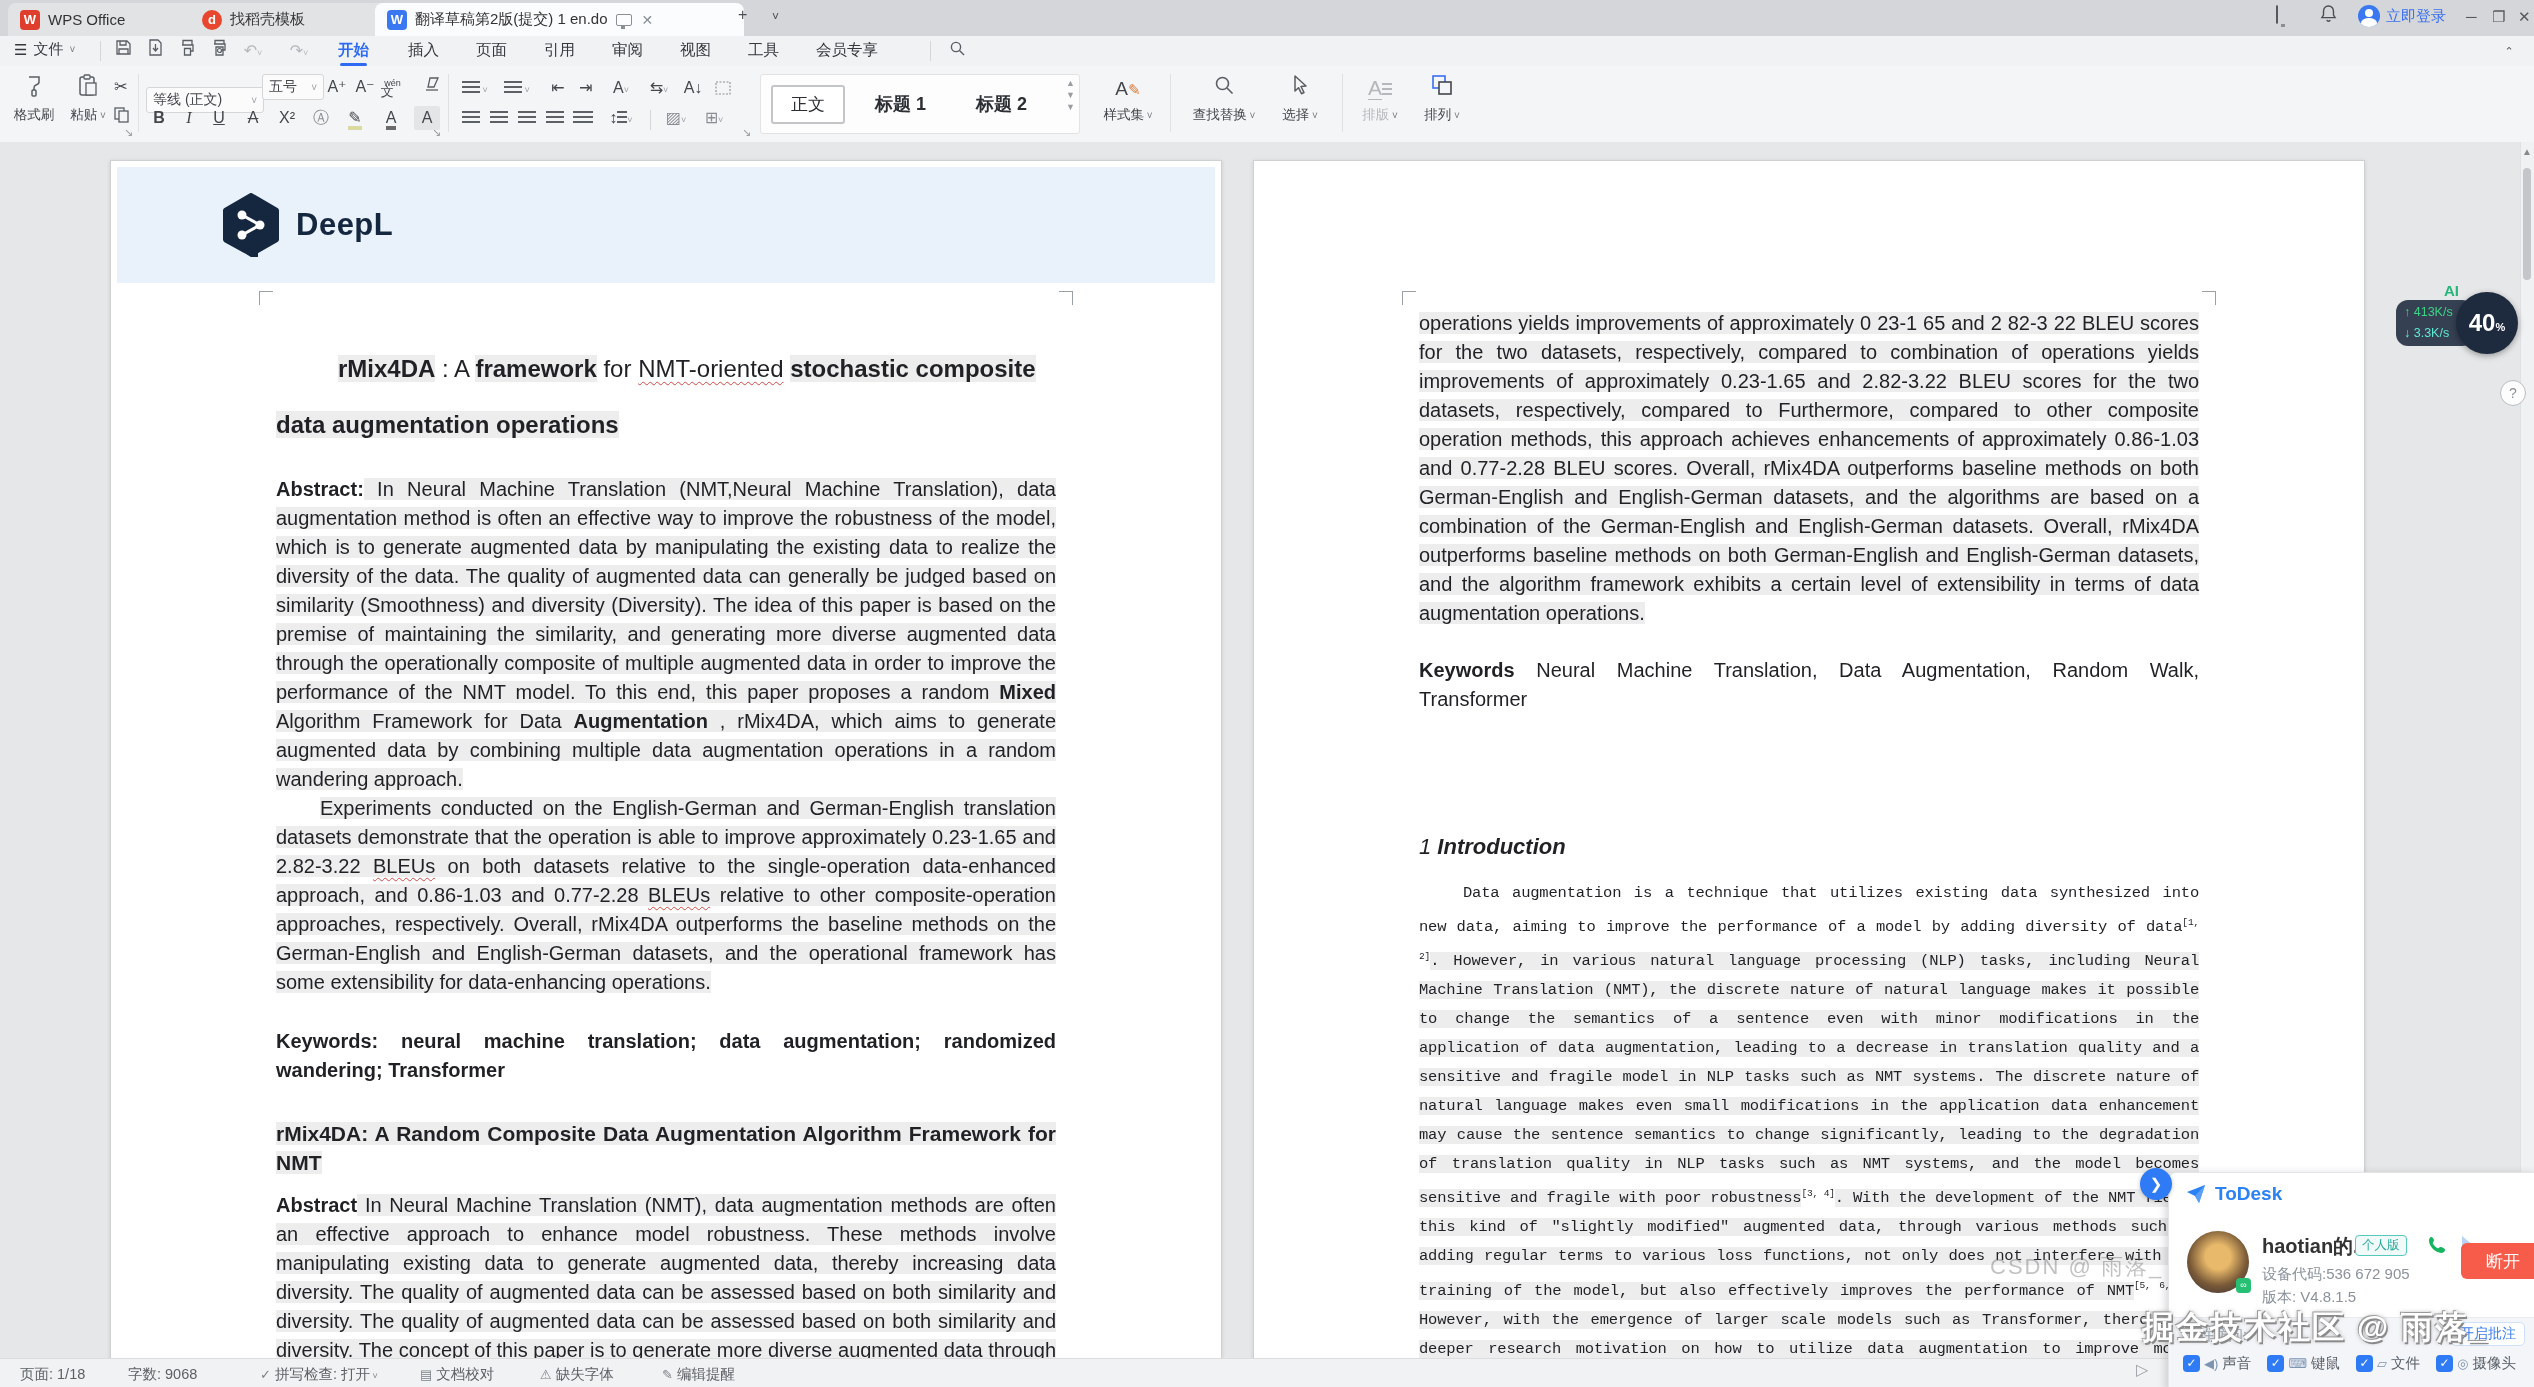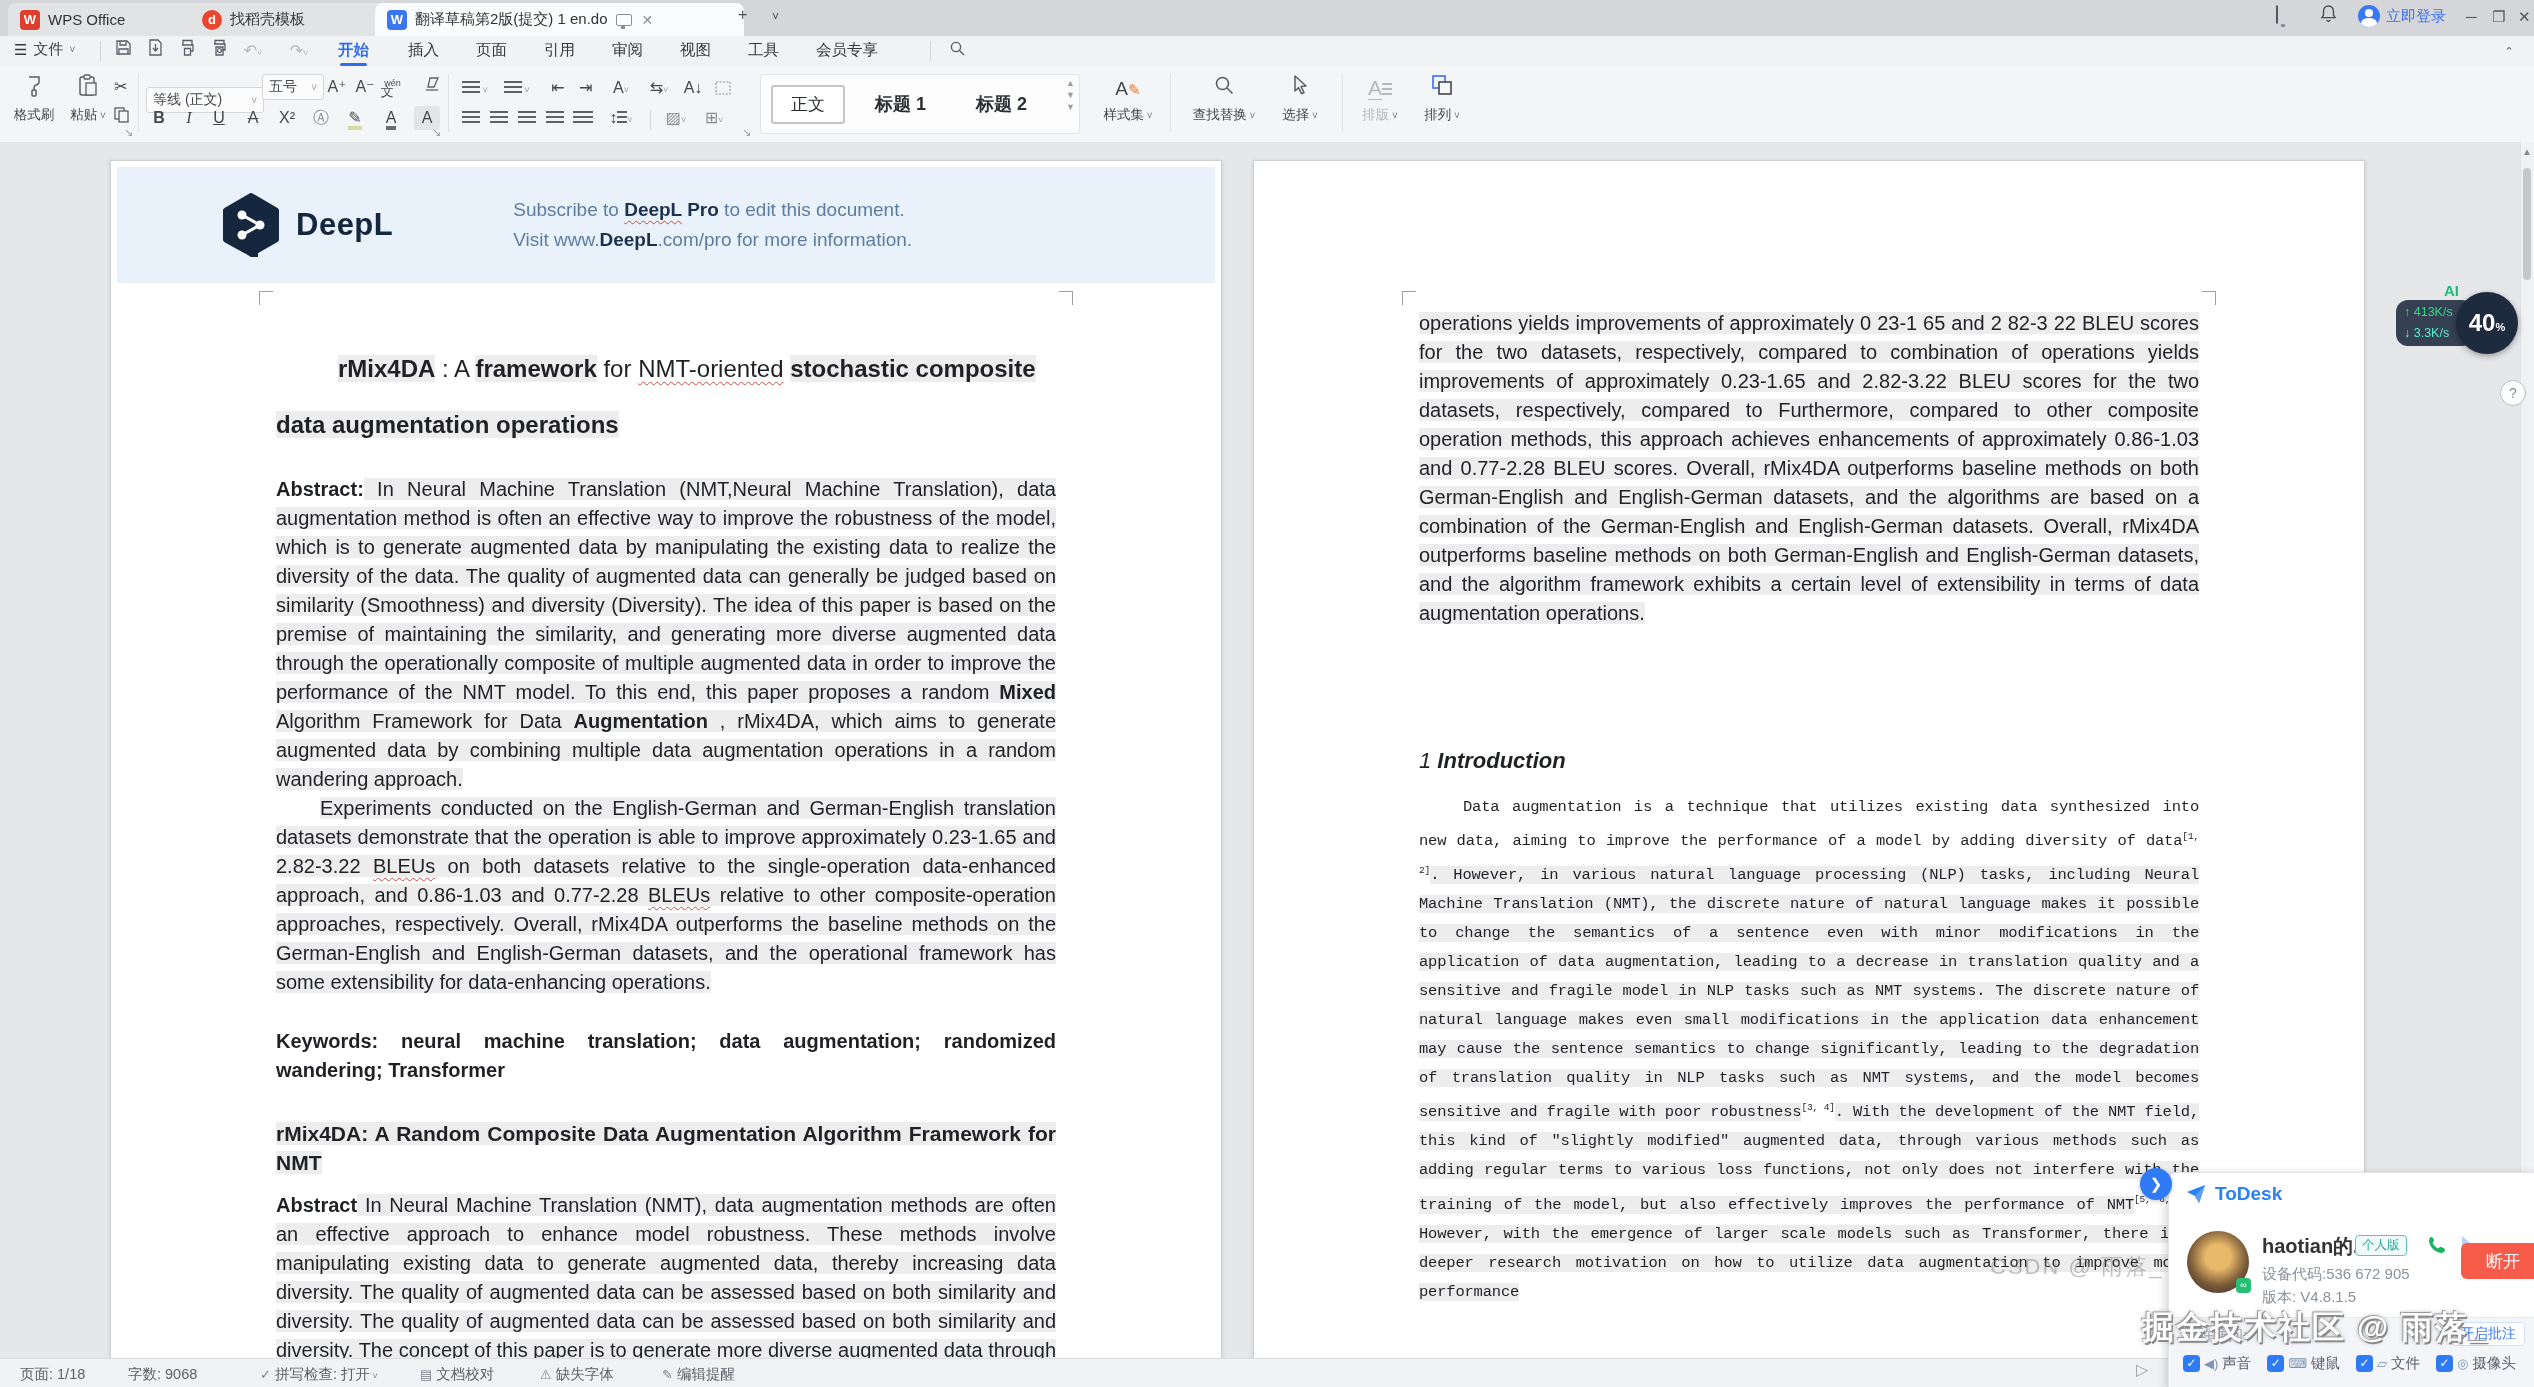--- a/index.html
+++ b/index.html
@@ -355,43 +355,40 @@
       <div class="brand">
         <svg width="58" height="64" viewBox="0 0 58 64">
           <polygon points="29,3 54,17.5 54,46.5 33,58.5 33,63 24,57.5 4,46.5 4,17.5" fill="#15273f" stroke="#15273f" stroke-width="6" stroke-linejoin="round"></polygon>
           <circle cx="20" cy="22" r="4.5" fill="#fff"></circle>
             <circle cx="38" cy="32" r="4.5" fill="#fff"></circle>
             <circle cx="20" cy="42" r="4.5" fill="#fff"></circle>
           <path d="M20 22l18 10-18 10" fill="none" stroke="#fff" stroke-width="3"></path>
         </svg>
         <span class="brandname">DeepL</span>
       </div>
-      <div class="banlines">
-        <div><span>Subscribe to </span><span class="b sq">DeepL</span><span class="b"> Pro</span><span> to edit this document.</span></div>
-        <div><span>Visit </span><span>www.</span><span class="b">DeepL</span><span>.com/pro</span><span> for more information.</span></div>
-      </div>
     </div>
     <div class="cmark l" style="left:148px;"></div>
     <div class="cmark r" style="right:148px;"></div>
 
     <div class="content" style="top:180px;">
       <div class="para" style="font-size:24px;line-height:56px;font-weight:normal;text-indent:62px;text-align:left;"><span class="b hl">rMix4DA</span><span> : A </span><span class="b hl">framework</span><span> for </span><span class="sq">NMT-oriented</span><span> </span><span class="b hl">stochastic composite data augmentation operations</span></div>
       <div class="para" style="margin-top:22px;"><span class="b">Abstract:</span><span class="hl"> In Neural Machine Translation (NMT,Neural Machine Translation), data augmentation method is often an effective way to improve the robustness of the model, which is to generate augmented data by manipulating the existing data to realize the diversity of the data. The quality of augmented data can generally be judged based on similarity (Smoothness) and diversity (Diversity). The idea of this paper is based on the premise of maintaining the similarity, and generating more diverse augmented data through the operationally composite of multiple augmented data in order to improve the performance of the NMT model. To this end, this paper proposes a random </span><span class="b hl">Mixed</span><span class="hl"> Algorithm Framework for Data </span><span class="b hl">Augmentation</span><span class="hl"> , rMix4DA, which aims to generate augmented data by combining multiple data augmentation operations in a random wandering approach.</span></div>
       <div class="para" style="text-indent:44px;"><span class="hl">Experiments conducted on the English-German and German-English translation datasets demonstrate that the operation is able to improve approximately 0.23-1.65 and 2.82-3.22 </span><span class="hl sq">BLEUs</span><span class="hl"> on both datasets relative to the single-operation data-enhanced approach, and 0.86-1.03 and 0.77-2.28 </span><span class="hl sq">BLEUs</span><span class="hl"> relative to other composite-operation approaches, respectively. Overall, rMix4DA outperforms the baseline methods on the German-English and English-German datasets, and the operational framework has some extensibility for data-enhancing operations.</span></div>
       <div class="para" style="margin-top:30px;"><span class="b">Keywords: neural machine translation; data augmentation; randomized wandering; Transformer</span></div>
       <div class="para" style="margin-top:34px;font-size:21px;"><span class="b hl">rMix4DA: A Random Composite Data Augmentation Algorithm Framework for NMT</span></div>
       <div class="para" style="margin-top:14px;"><span class="b">Abstract</span><span class="hl"> In Neural Machine Translation (NMT), data augmentation methods are often an effective approach to enhance model robustness. These methods involve manipulating existing data to generate augmented data, thereby increasing data diversity. The quality of augmented data can be assessed based on both similarity and diversity. The quality of augmented data can be assessed based on both similarity and diversity. The concept of this paper is to generate more diverse augmented data through a combination of various augmentation operations while maintaining similarity, aiming to increase model robustness</span></div>
     </div>
   </div>
 
   <div class="page" style="left:1253px;">
     <div class="cmark l" style="left:148px;"></div>
     <div class="cmark r" style="right:148px;"></div>
     <div class="content" style="top:148px;">
       <div class="para"><span class="hl">operations yields improvements of approximately 0 23-1 65 and 2 82-3 22 BLEU scores for the two datasets, respectively, compared to combination of operations yields improvements of approximately 0.23-1.65 and 2.82-3.22 BLEU scores for the two datasets, respectively, compared to Furthermore, compared to other composite operation methods, this approach achieves enhancements of approximately 0.86-1.03 and 0.77-2.28 BLEU scores. Overall, rMix4DA outperforms baseline methods on both German-English and English-German datasets, and the algorithms are based on a combination of the German-English and English-German datasets. Overall, rMix4DA outperforms baseline methods on both German-English and English-German datasets, and the algorithm framework exhibits a certain level of extensibility in terms of data augmentation operations.</span></div>
+      <div class="para" style="margin-top:28px;"><span class="b">Keywords</span><span> Neural Machine Translation, Data Augmentation, Random Walk, Transformer</span></div>
       <div class="para" style="margin-top:118px;font-size:22px;font-style:italic;"><span>1 </span><span class="b">Introduction</span></div>
       <div class="para mono" style="margin-top:18px;text-indent:44px;"><span>Data augmentation is a technique that utilizes existing data synthesized into new data, aiming to improve the performance of a model by adding diversity of data</span><sup>[1, 2]</sup><span class="hl">. However, in various natural language processing (NLP) tasks, including Neural Machine Translation (NMT), the discrete nature of natural language makes it possible to change the semantics of a sentence even with minor modifications in the application of data augmentation, leading to a decrease in translation quality and a sensitive and fragile model in NLP tasks such as NMT systems. The discrete nature of natural language makes even small modifications in the application data enhancement may cause the sentence semantics to change significantly, leading to the degradation of translation quality in NLP tasks such as NMT systems, and the model becomes sensitive and fragile with poor robustness</span><sup>[3, 4]</sup><span class="hl">. With the development of the NMT field, this kind of "slightly modified" augmented data, through various methods such as adding regular terms to various loss functions, not only does not interfere with the training of the model, but also effectively improves the performance of NMT</span><sup>[5, 6, 7]</sup><span class="hl">. However, with the emergence of larger scale models such as Transformer, there is a deeper research motivation on how to utilize data augmentation to improve model performance</span></div>
 
     </div>
   </div>
 
   <div class="scroll-track"></div>
   <div class="scroll-up">▲</div>
   <div class="scroll-thumb"></div>
 

